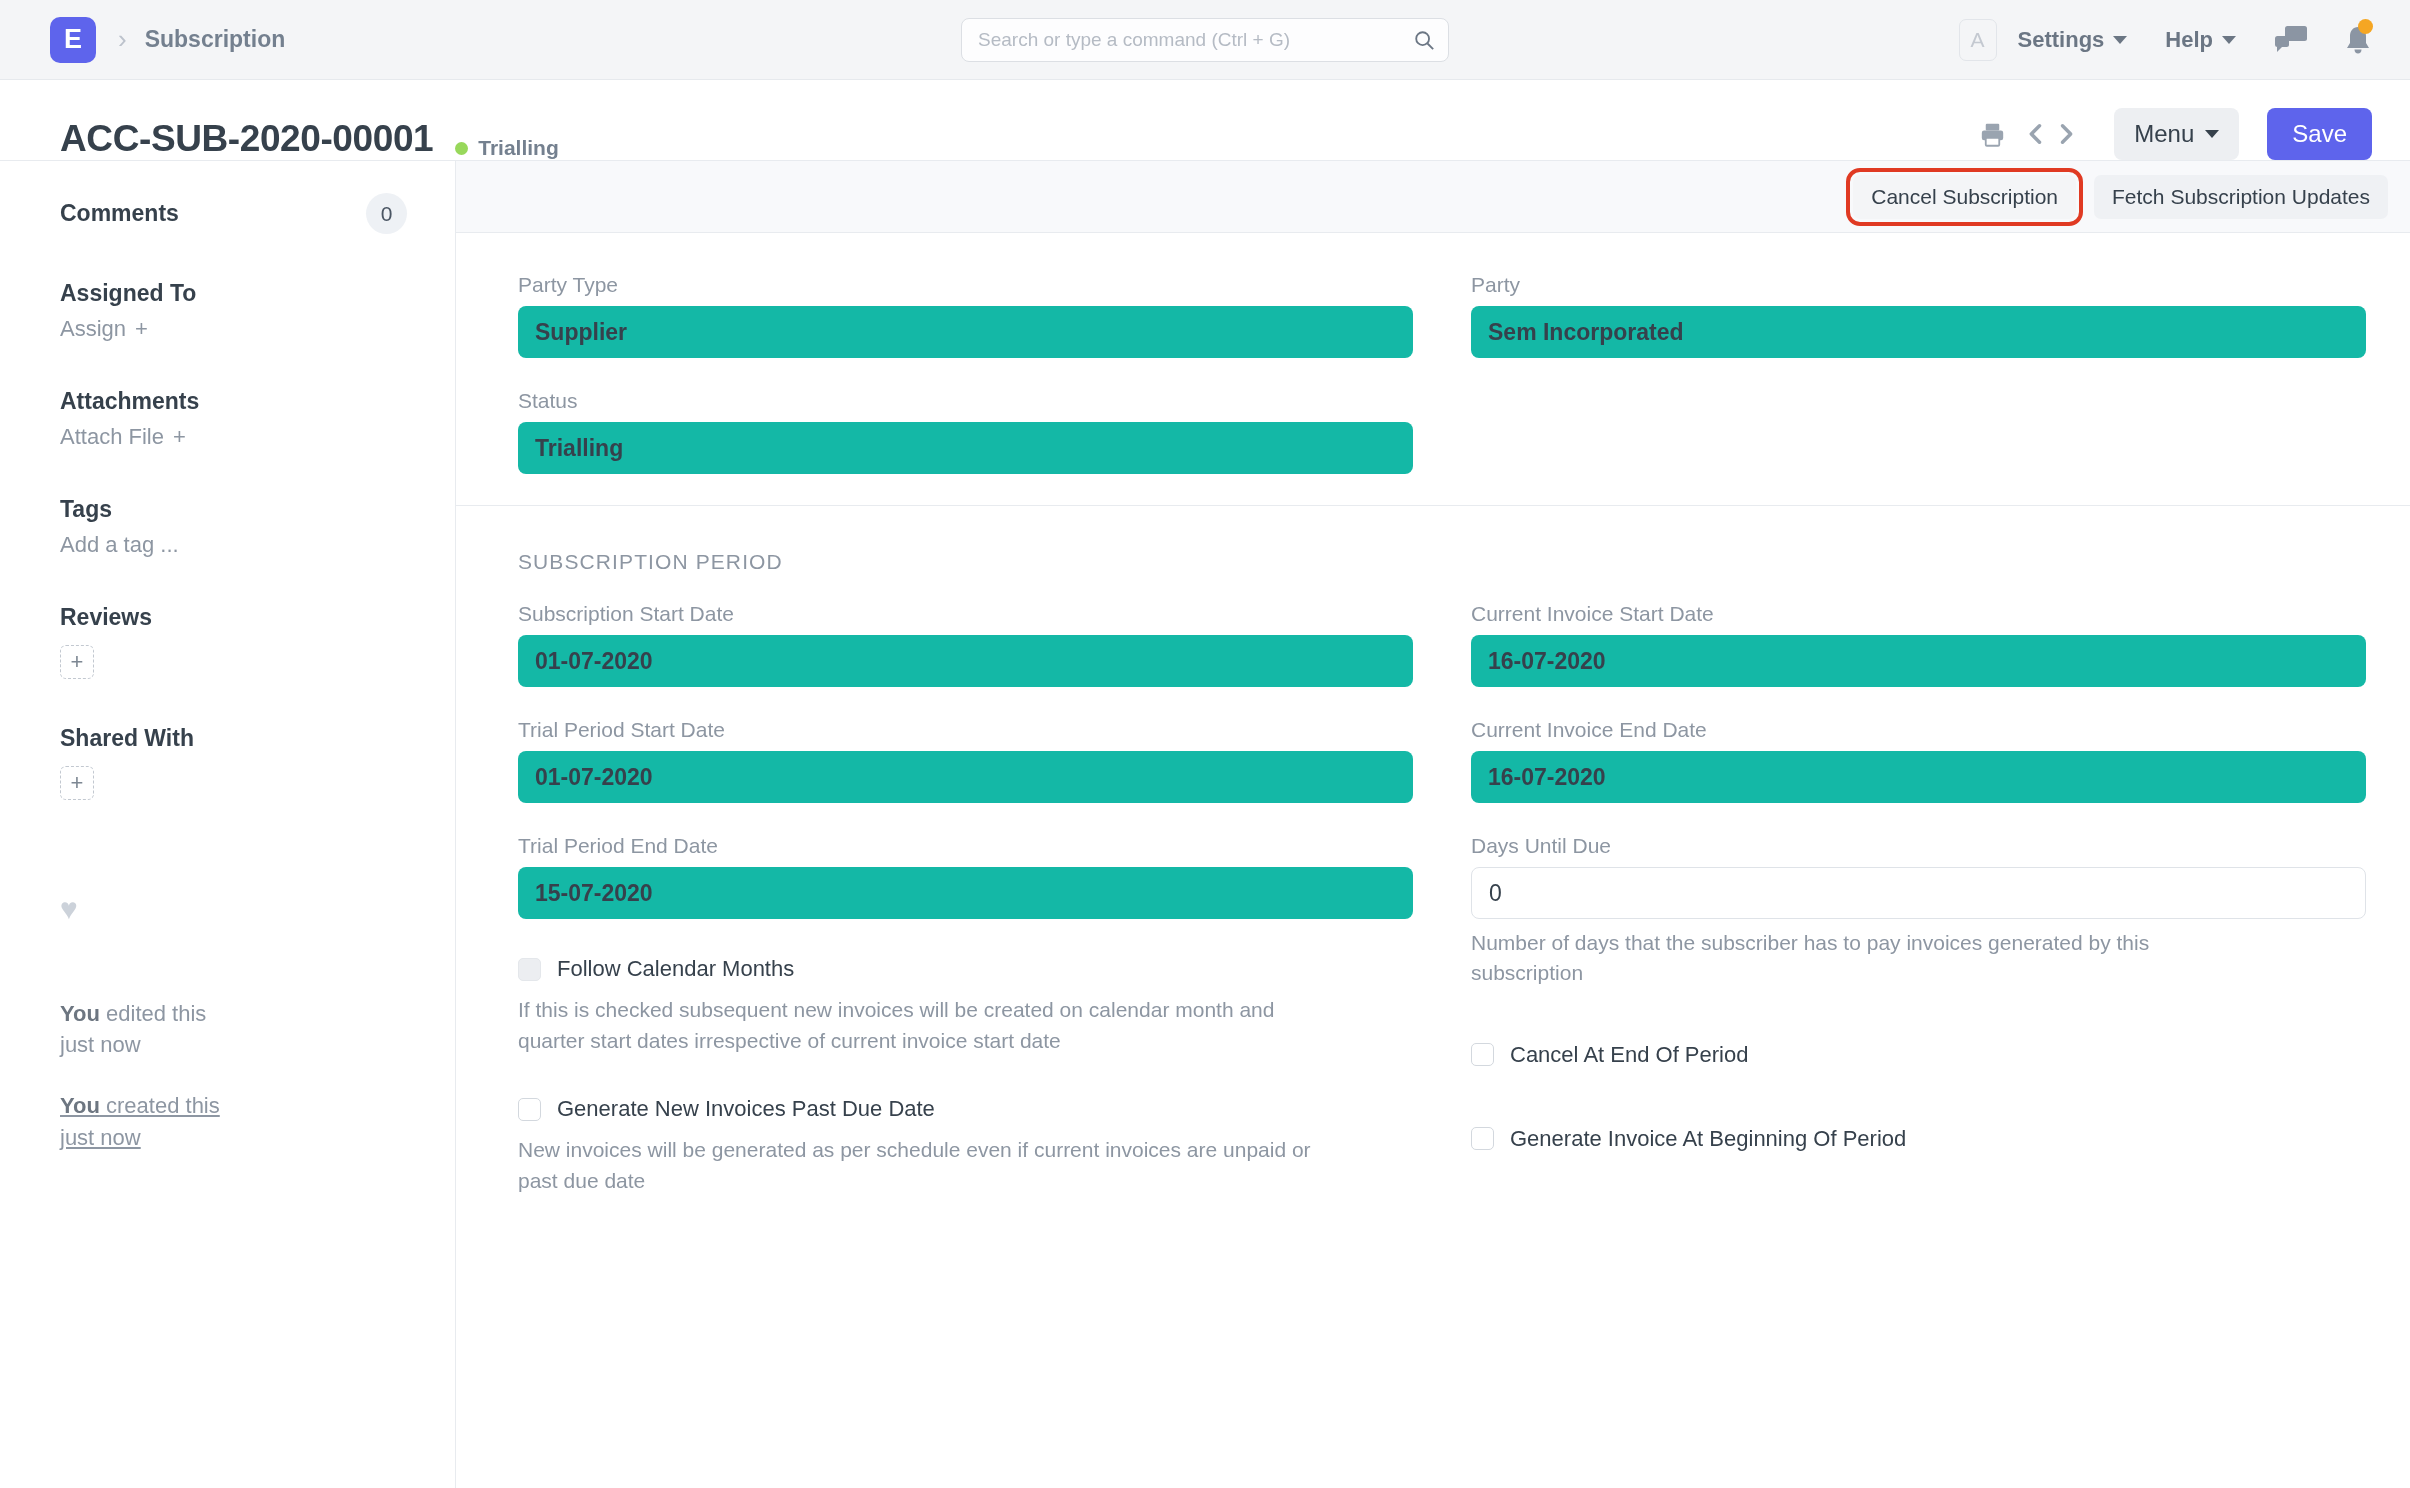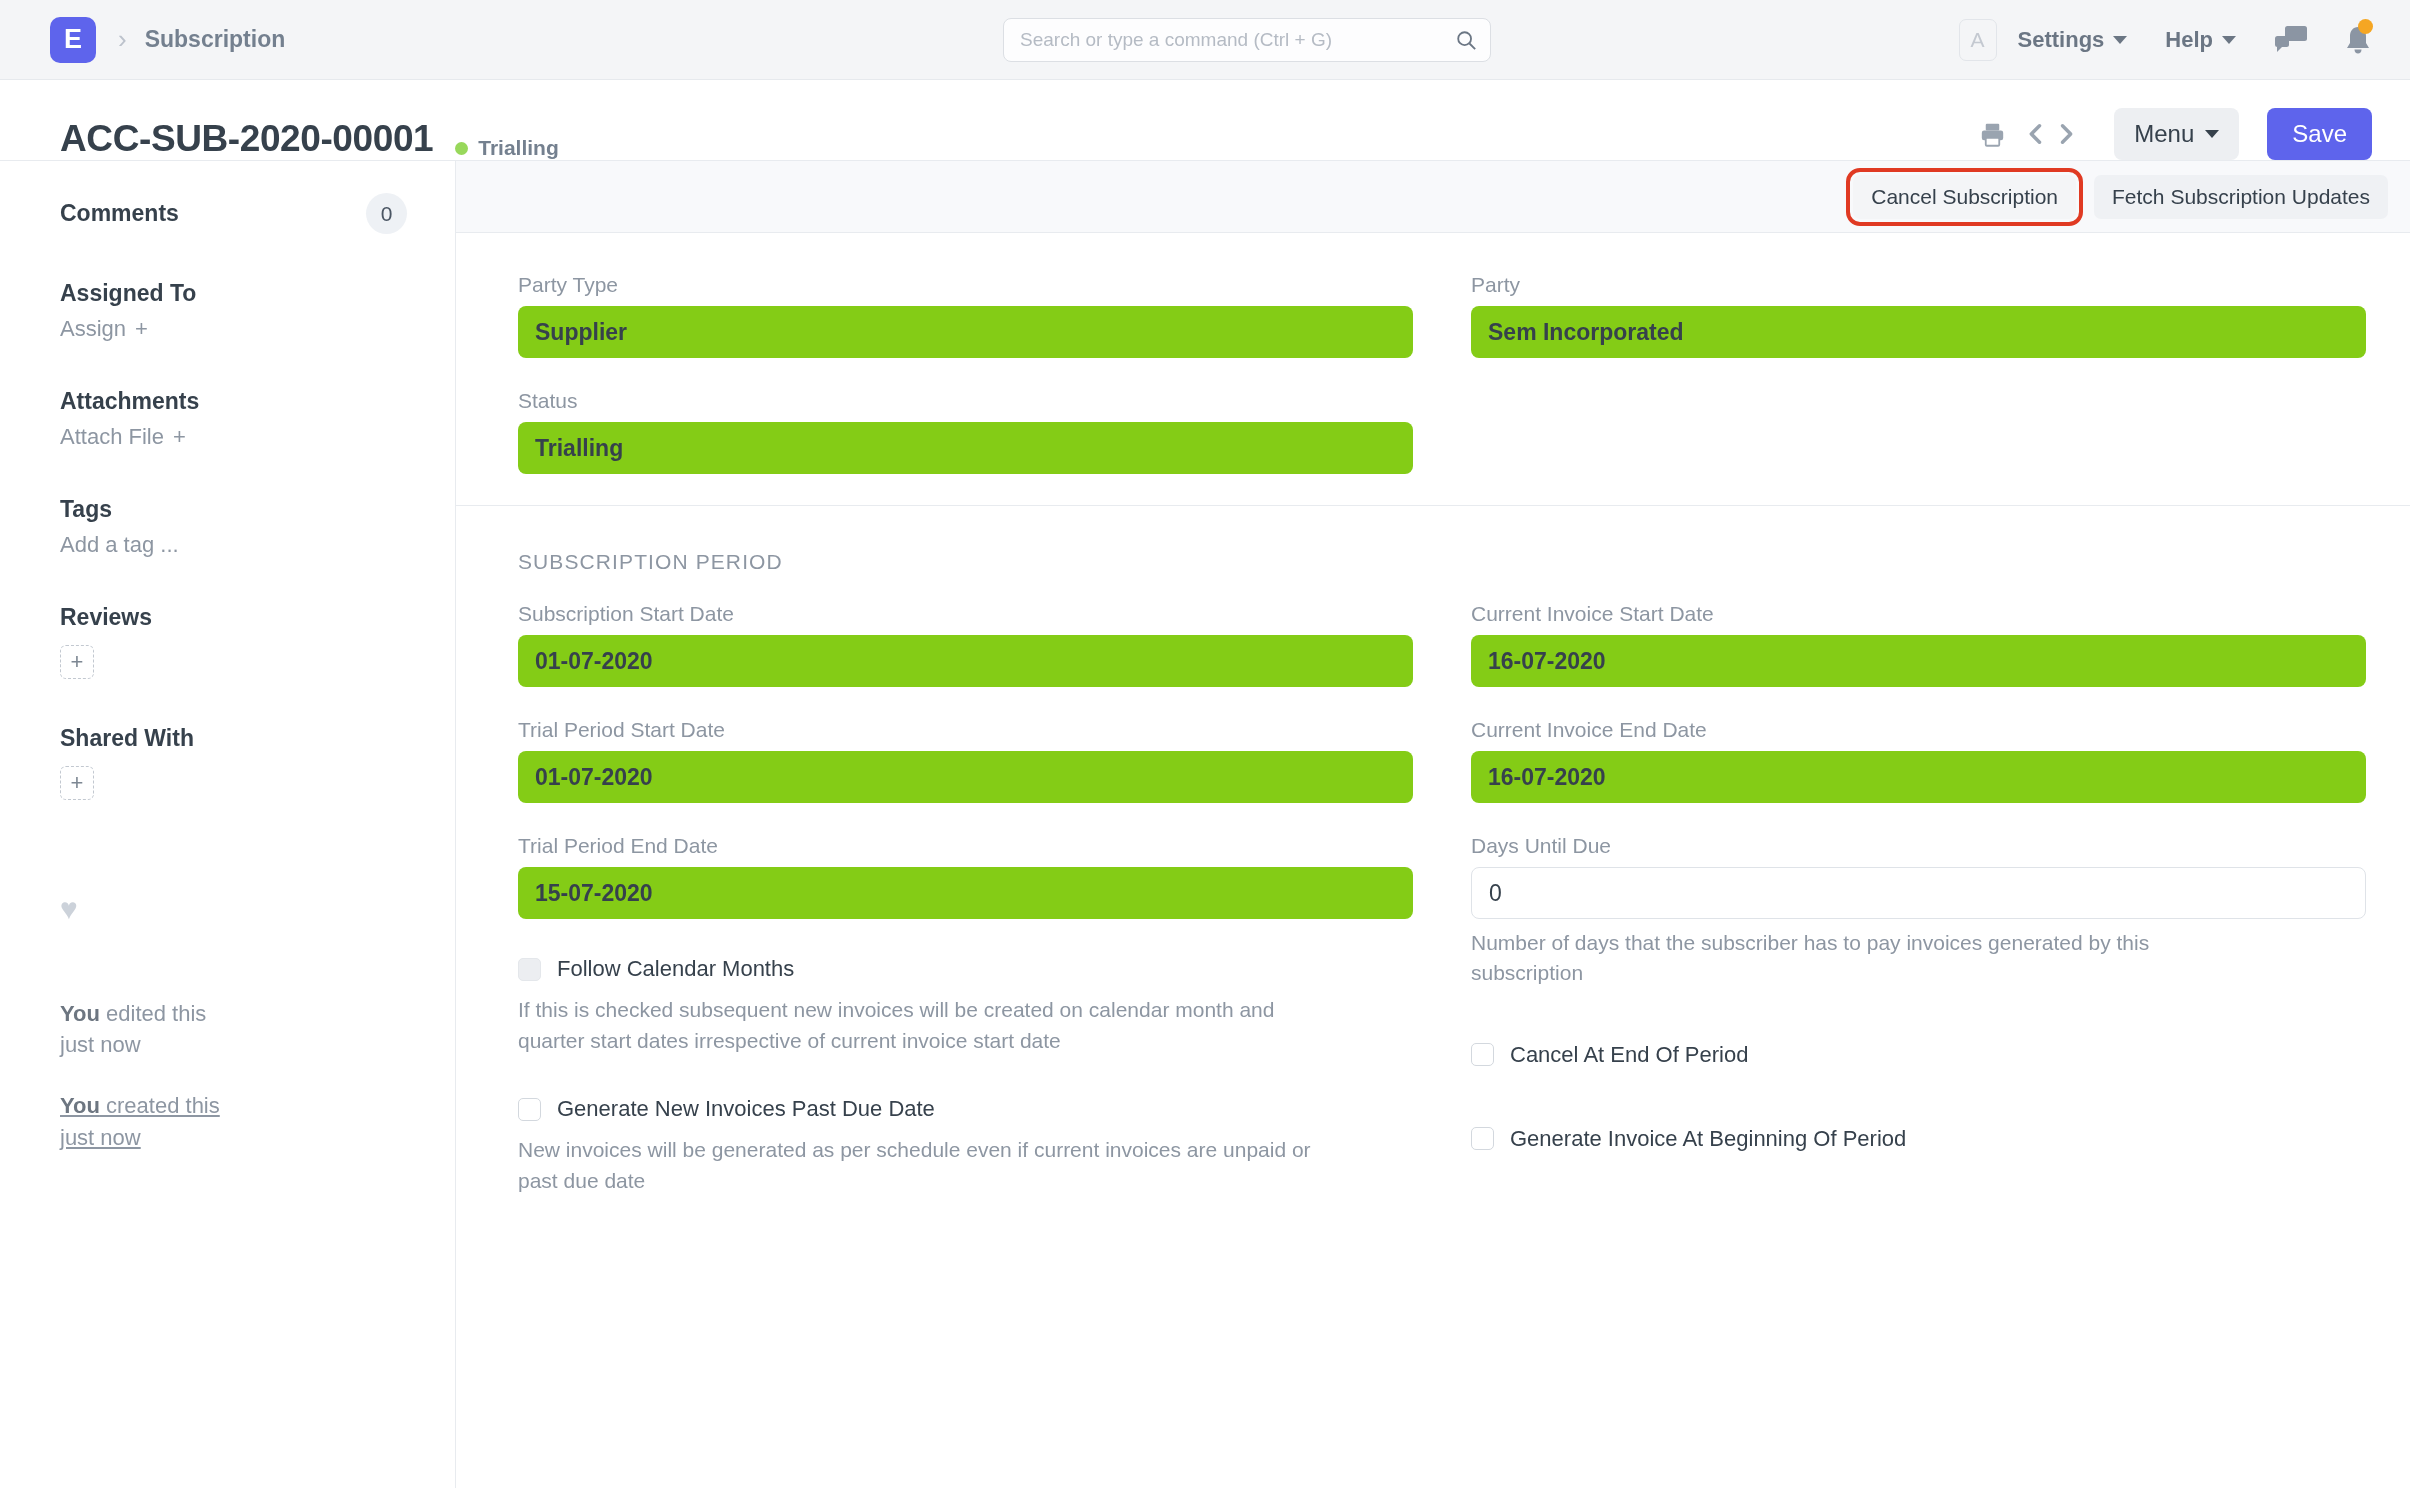--- a/index.html
+++ b/index.html
@@ -39,21 +39,20 @@
   .bc-item {
     color: #74808f;
     font-size: 23px;
     font-weight: bold;
   }
   .nav-center {
     position: absolute;
     left: 50%;
     transform: translateX(-50%);
     width: 488px;
-    margin-left: 42px;
   }
   .searchbox {
     position: relative;
     width: 100%;
     height: 44px;
   }
   .searchbox input {
     width: 100%; height: 44px;
     border: 1px solid #dcdfe4;
     border-radius: 8px;
@@ -295,21 +294,21 @@
   }
   .col { display: flex; flex-direction: column; }
   .field { margin-bottom: 31px; }
   .field-label {
     font-size: 21px;
     color: #8d96a2;
     margin-bottom: 9px;
   }
   .field-value {
     height: 52px;
-    background: #84cc16;
+    background: #14b8a6;
     border-radius: 8px;
     display: flex; align-items: center;
     padding: 0 17px;
     font-size: 23px;
     font-weight: bold;
     color: #36414c;
   }
   .field-input {
     height: 52px;
     width: 100%;

